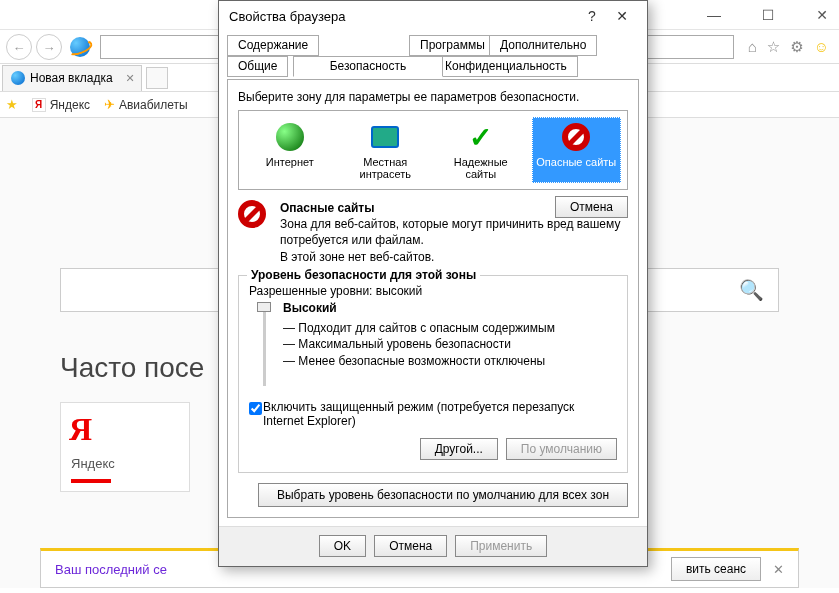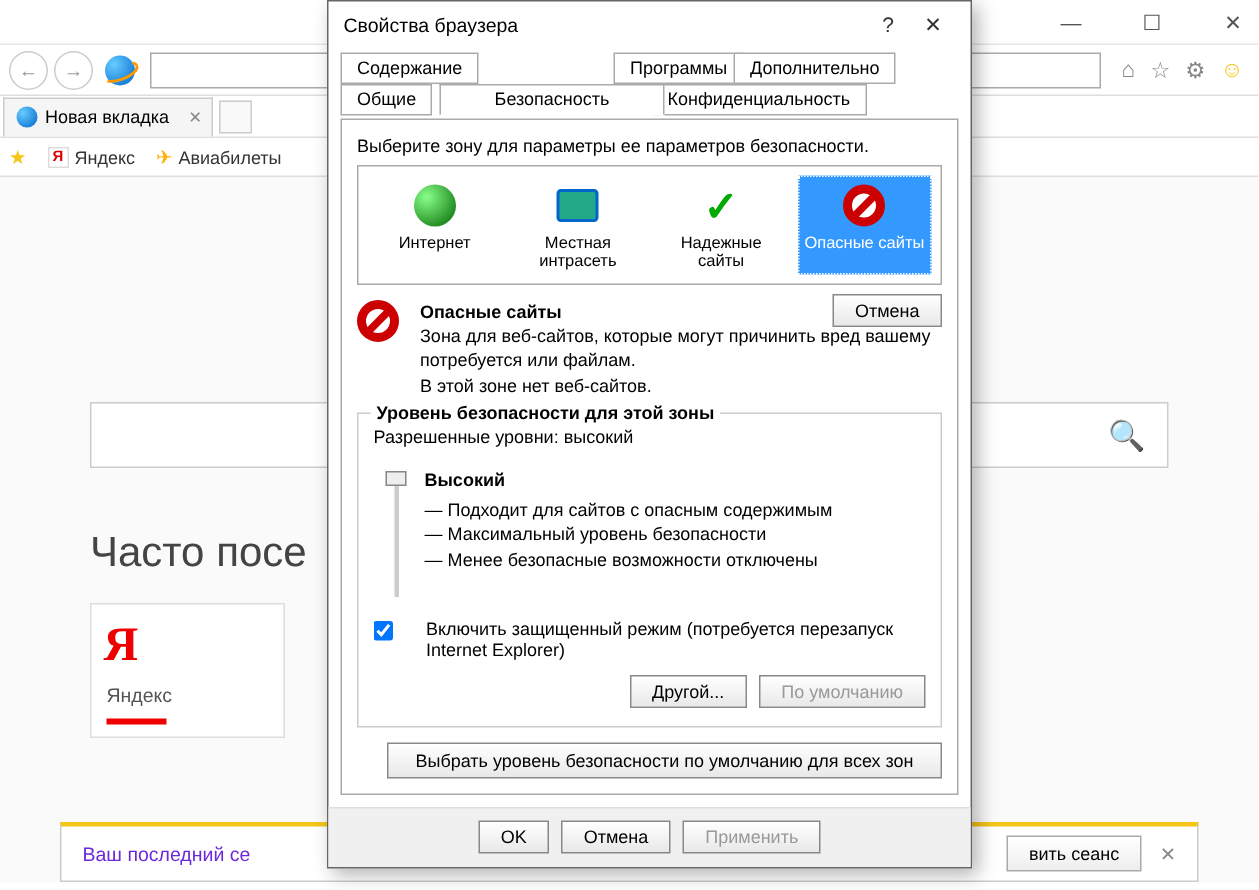--- a/index.html
+++ b/index.html
@@ -77,29 +77,29 @@
 .noentry::after { content:""; position:absolute; width: 26px; height: 5px; background:#c00; top: 6px; left: -5px; transform: rotate(-45deg); }
 
 .zone-desc { margin-top: 10px; display: flex; gap: 8px; align-items: flex-start; position: relative; }
 .zone-desc-ico { width: 34px; height: 34px; flex-shrink: 0; }
 .zone-desc-txt { flex: 1; font-size: 12px; line-height: 1.35; }
 .zone-desc-txt b { font-size: 12px; }
 .sites-btn { position: absolute; right: 0; top: -4px; height: 22px; padding: 0 14px; border: 1px solid #888; background: linear-gradient(#fff,#e8e8e8); font-size: 12px; }
 
 .sec-group { border: 1px solid #ccc; padding: 8px 10px 12px; margin-top: 10px; position: relative; }
 .sec-group-title { position: absolute; top: -8px; left: 8px; background: #fff; padding: 0 4px; font-size: 12px; font-weight: bold; }
-.allowed-lvl { font-size: 12px; margin-bottom: 14px; }
+.allowed-lvl { font-size: 12px; margin-bottom: 2px; }
 .slider-row { display: flex; gap: 10px; }
 .slider { width: 18px; height: 90px; position: relative; margin-left: 6px; }
 .slider-track { position: absolute; left: 8px; top: 4px; width: 3px; height: 82px; background: #ccc; }
 .slider-thumb { position: absolute; top: 2px; left: 2px; width: 14px; height: 10px; background: #eee; border: 1px solid #888; }
 .slider-desc { flex: 1; font-size: 12px; line-height: 1.4; }
 .slider-desc b { display: block; margin-bottom: 3px; }
 
-.chk-row { display: flex; align-items: flex-start; gap: 22px; margin-top: 10px; font-size: 12px; }
+.chk-row { display: flex; align-items: flex-start; gap: 1px; margin-top: 10px; font-size: 12px; }
 .chk-row input { margin-top: 2px; }
 
 .btn-row { display: flex; justify-content: flex-end; gap: 8px; margin-top: 10px; }
 .dlg-btn { height: 22px; padding: 0 14px; border: 1px solid #888; background: linear-gradient(#fff,#e8e8e8); font-size: 12px; }
 .dlg-btn[disabled] { color: #999; }
 
 .reset-btn-row { margin-top: 10px; text-align: center; margin-left: 20px; }
 .reset-btn { width: 100%; height: 24px; border: 1px solid #888; background: linear-gradient(#fff,#e8e8e8); font-size: 12px; }
 
 .dlg-footer { height: 40px; display: flex; align-items: center; justify-content: center; gap: 8px; border-top: 1px solid #ddd; background: #f0f0f0; }

